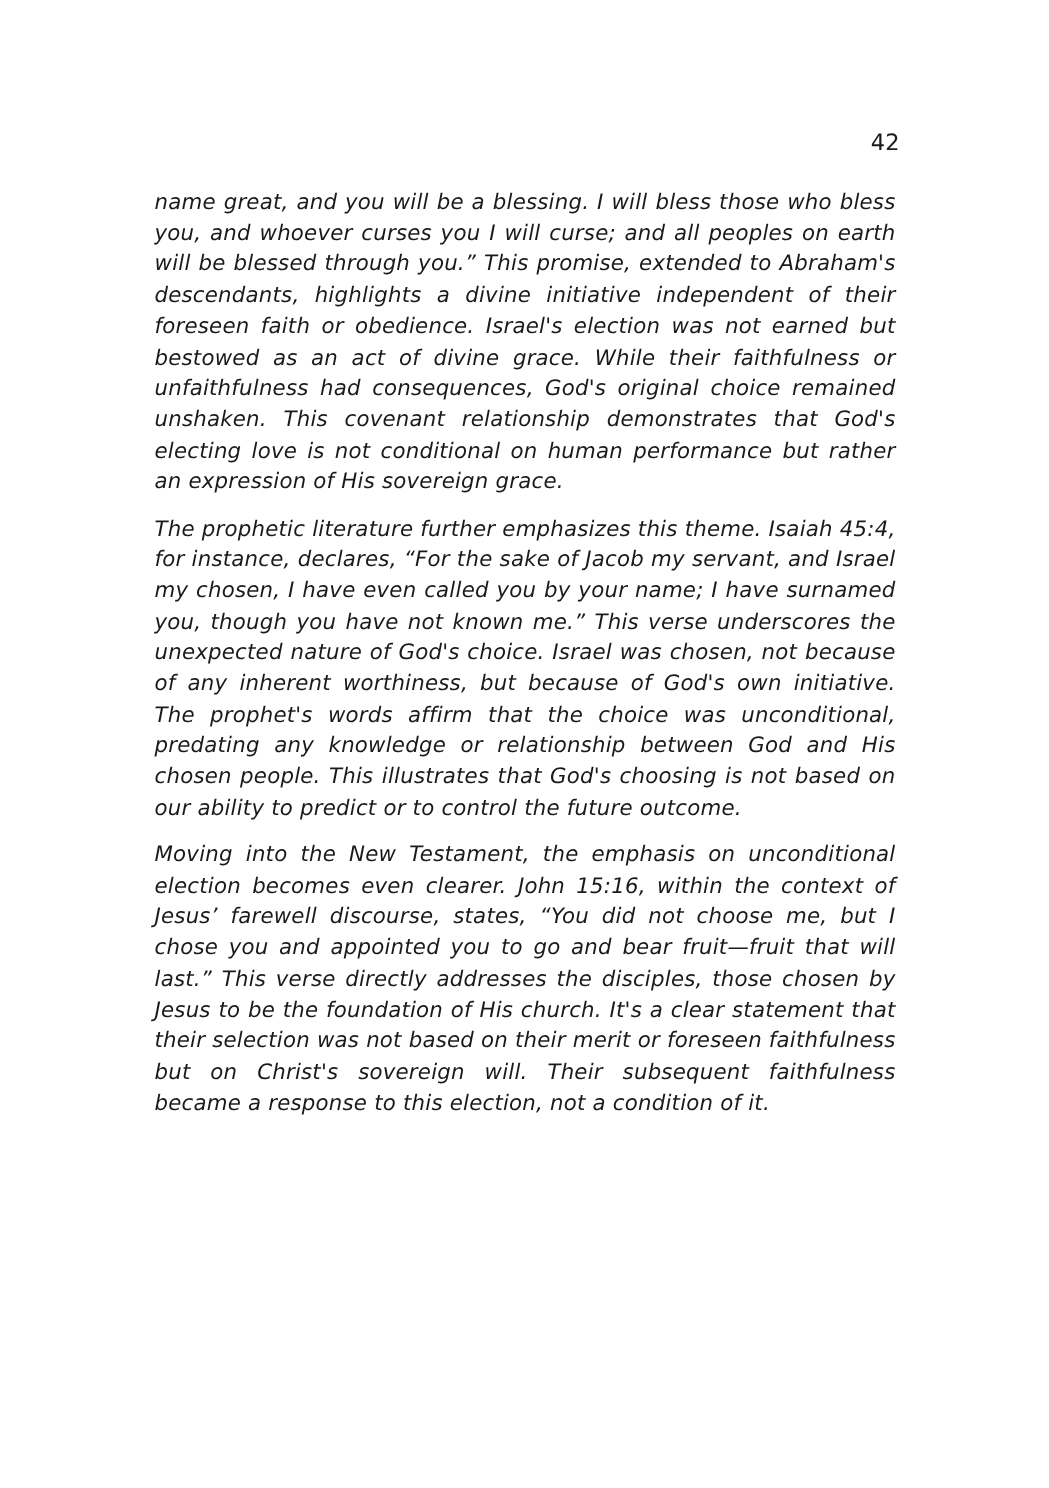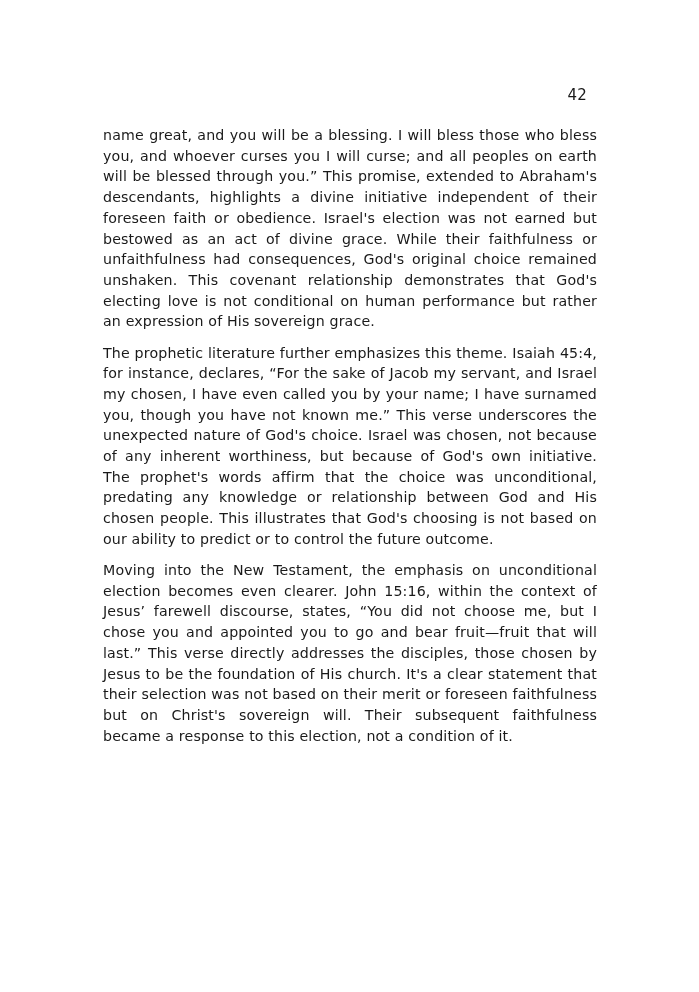--- a/index.html
+++ b/index.html
@@ -11,38 +11,39 @@
       width: 699px;
       height: 992px;
       position: relative;
       overflow: hidden;
       font-family: "DejaVu Sans", sans-serif;
       color: #1a1a1a;
     }
     .page-number {
       position: absolute;
       top: 85px;
-      right: 112px;
+      right: 99px;
       font-size: 15px;
       line-height: 20px;
       letter-spacing: 0.2px;
     }
     .body-text {
       position: absolute;
       top: 125px;
       left: 103px;
       width: 494px;
       font-size: 14.2px;
       line-height: 20.7px;
       letter-spacing: 0.15px;
     }
     .body-text p {
       margin: 0 0 10.5px 0;
       text-align: justify;
       hyphens: none;
+      font-style: italic;
     }
   </style>
 </head>
 <body>
 
 <div class="page-number">42</div>
 
 <div class="body-text">
   <p>name great, and you will be a blessing. I will bless those who bless you, and whoever curses you I will curse; and all peoples on earth will be blessed through you.” This promise, extended to Abraham's descendants, highlights a divine initiative independent of their foreseen faith or obedience. Israel's election was not earned but bestowed as an act of divine grace. While their faithfulness or unfaithfulness had consequences, God's original choice remained unshaken. This covenant relationship demonstrates that God's electing love is not conditional on human performance but rather an expression of His sovereign grace.</p>
   <p>The prophetic literature further emphasizes this theme. Isaiah 45:4, for instance, declares, “For the sake of Jacob my servant, and Israel my chosen, I have even called you by your name; I have surnamed you, though you have not known me.” This verse underscores the unexpected nature of God's choice. Israel was chosen, not because of any inherent worthiness, but because of God's own initiative. The prophet's words affirm that the choice was unconditional, predating any knowledge or relationship between God and His chosen people. This illustrates that God's choosing is not based on our ability to predict or to control the future outcome.</p>

